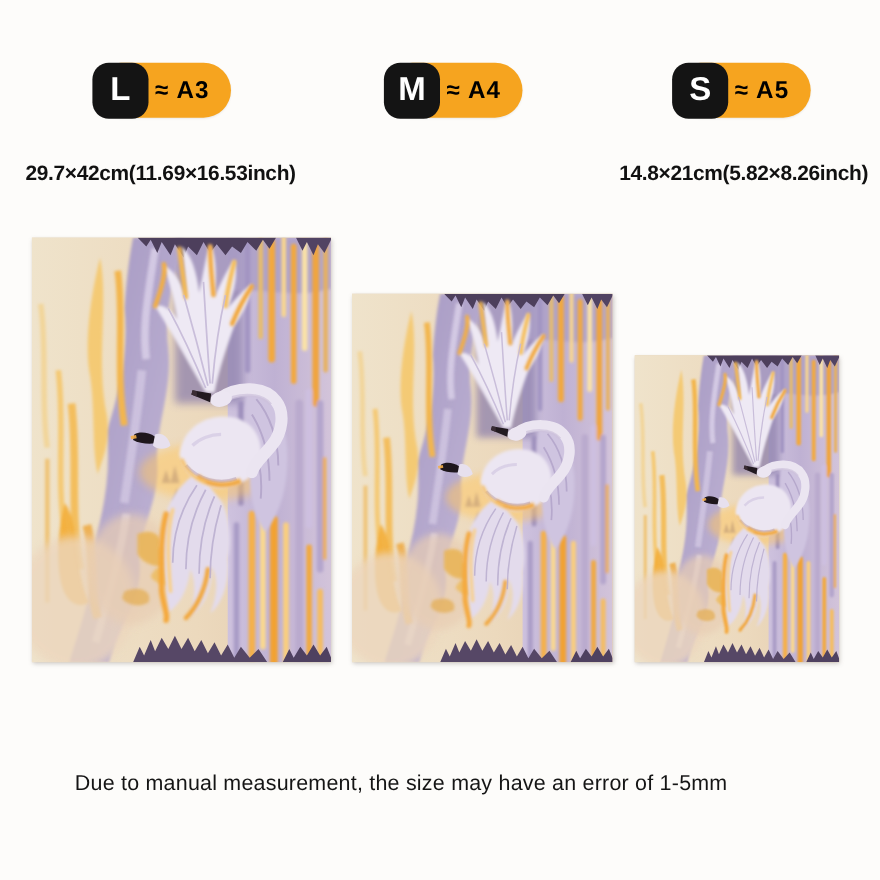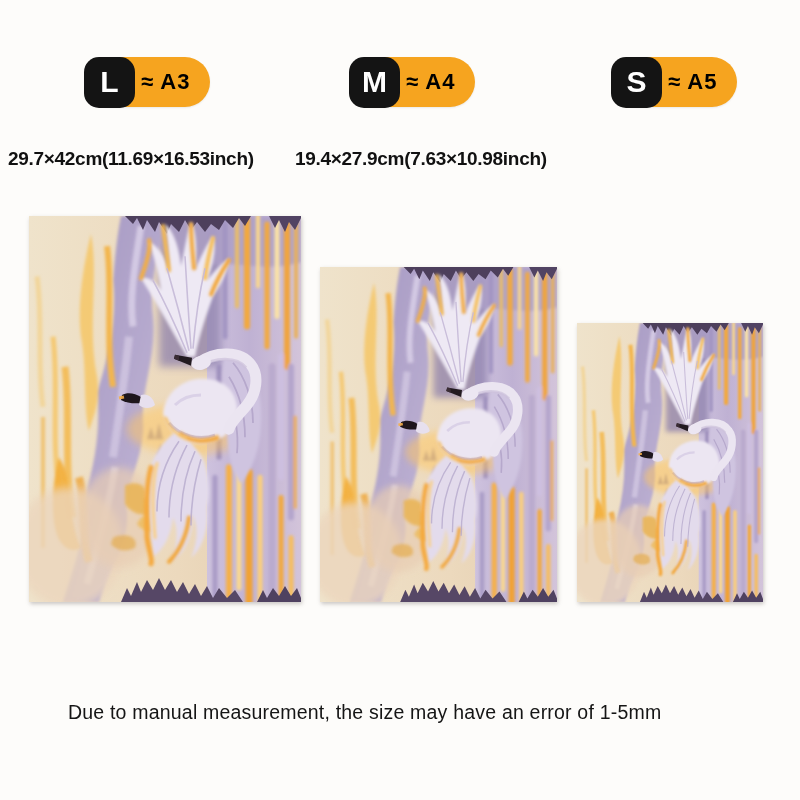--- a/index.html
+++ b/index.html
@@ -27,21 +27,21 @@
     white-space:nowrap;padding-right:2px;
   }
   .badge-l{left:85px;}
   .badge-m{left:350px;}
   .badge-s{left:612px;}
 
   
   .dims{
     position:absolute;top:148px;height:28px;
     font-size:19px;font-weight:bold;color:#111;
-    text-align:left;white-space:nowrap;letter-spacing:-0.3px;
+    text-align:center;white-space:nowrap;letter-spacing:-0.3px;
   }
   .dims-l{left:8px;width:276px;}
   .dims-m{left:295px;width:250px;}
   .dims-s{left:560px;width:232px;}
 
   
   .painting{
     position:absolute;display:block;
     box-shadow:1px 2px 4px rgba(110,100,95,.35);
     background:#e8d4b6;
@@ -219,21 +219,21 @@
   <div class="badge badge-m">
     <span class="badge-letter">M</span>
     <span class="badge-approx">≈ A4</span>
   </div>
   <div class="badge badge-s">
     <span class="badge-letter">S</span>
     <span class="badge-approx">≈ A5</span>
   </div>
 
   <div class="dims dims-l">29.7×42cm(11.69×16.53inch)</div>
-  <div class="dims dims-m">19.4×27.9cm(7.63×10.98inch)</div>
+  <div class="dims dims-s">14.8×21cm(5.82×8.26inch)</div>
 
   <svg class="painting painting-l" viewBox="0 0 272 384" preserveAspectRatio="none">
       <use href="#sym-painting"></use>
     </svg>
   <svg class="painting painting-m" viewBox="0 0 272 384" preserveAspectRatio="none">
       <use href="#sym-painting"></use>
     </svg>
   <svg class="painting painting-s" viewBox="0 0 272 384" preserveAspectRatio="none">
       <use href="#sym-painting"></use>
     </svg>

